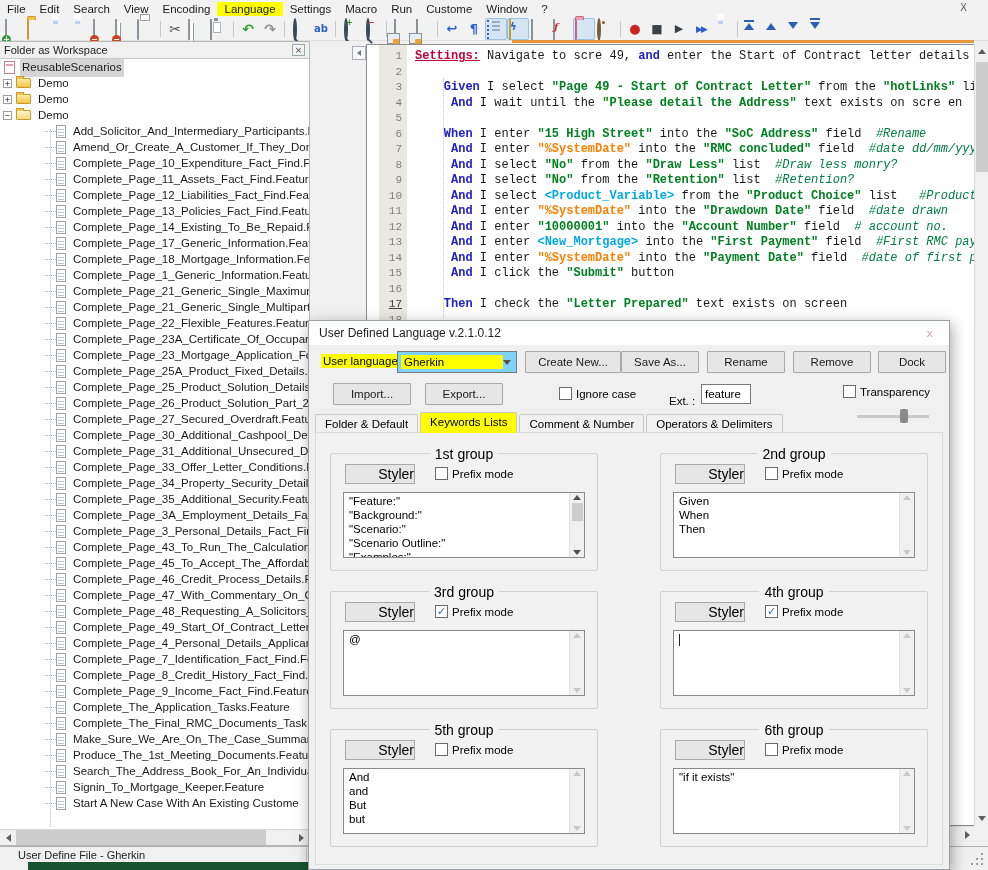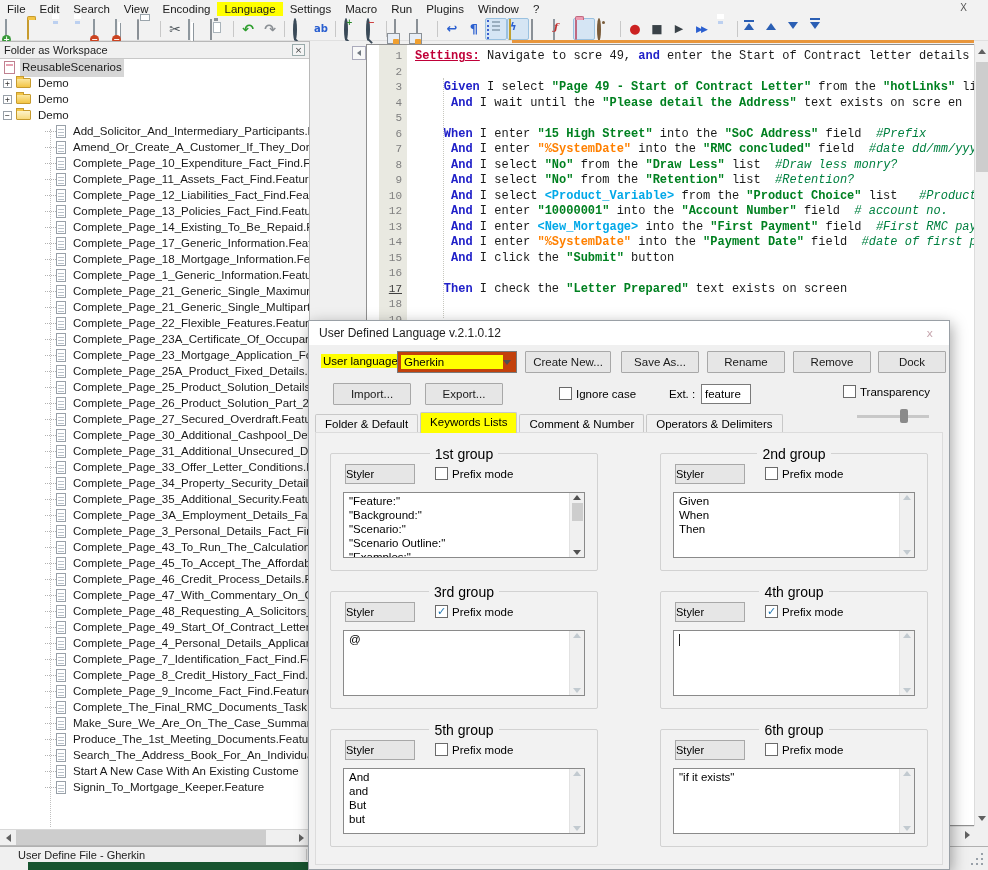--- a/index.html
+++ b/index.html
@@ -139,47 +139,47 @@
   .greenstrip{position:absolute;left:28px;top:862px;width:282px;height:8px;background:#17542f}
   .grip{position:absolute;right:5px;bottom:5px;width:2px;height:2px;background:#98a0a8;box-shadow:0 -5px 0 #98a0a8,0 -10px 0 #98a0a8,-5px 0 0 #98a0a8,-5px -5px 0 #98a0a8,-10px 0 0 #98a0a8}
 
   
   .dialog{position:absolute;left:308px;top:320px;width:642px;height:550px;background:#f0f0f0;border:1px solid #9aa0a6;box-shadow:2px 4px 14px rgba(0,0,0,.35)}
   .dtitle{height:24px;background:#ffffff;display:flex;align-items:center;font-size:12px;color:#222;padding:0 10px}
   .dtitle .tt{flex:1}
   .dtitle .dx{color:#c8a8b0;font:11px/11px "DejaVu Sans",sans-serif;padding:2px 6px}
   .ylbl{background:#ffff00;padding:1px 2px}
   .dl-row1-label{position:absolute;left:12px;top:34px;font-size:11.5px}
-  .combo{position:absolute;left:88px;top:30px;width:120px;height:22px;background:#c2410c;border:1px solid #7a7a7a;display:flex;align-items:center;padding:0 3px}
+  .combo{position:absolute;left:88px;top:30px;width:120px;height:22px;background:#7dd3fc;border:1px solid #7a7a7a;display:flex;align-items:center;padding:0 3px}
   .combo .cval{background:#ffff00;font-size:11.5px;padding:1px 3px;flex:1}
   .combo .carr{width:0;height:0;border-left:4px solid transparent;border-right:4px solid transparent;border-top:5px solid #505050;margin-right:2px}
   .btn{position:absolute;height:22px;background:#e6e6e6;border:1px solid #a8a8a8;font-size:11.5px;text-align:center;line-height:20px;color:#1a1a1a;border-radius:1px}
   .row1 .btn{top:30px}
-  .ab0{left:216px;width:86px}.ab1{left:312px;width:78px}.ab2{left:398px;width:78px}.ab3{left:484px;width:78px}.ab4{left:569px;width:68px}
+  .ab0{left:216px;width:96px}.ab1{left:312px;width:78px}.ab2{left:398px;width:78px}.ab3{left:484px;width:78px}.ab4{left:569px;width:68px}
   .imp{left:24px;width:78px;top:62px}
   .exp{left:116px;width:78px;top:62px}
   .cbwrap{position:absolute;display:flex;align-items:center;gap:4px;font-size:11.5px}
   .cb{width:13px;height:13px;background:#fff;border:1px solid #6a6a6a;display:inline-block;position:relative;flex:none}
   .cb.on::after{content:"✓";position:absolute;left:1px;top:-1px;font:bold 11px/13px "DejaVu Sans",sans-serif;color:#2077b4}
   .w-ignore{left:250px;top:66px}
   .w-transp{left:534px;top:64px}
-  .extlbl{position:absolute;left:360px;top:67px;font-size:11.5px}
+  .extlbl{position:absolute;left:360px;top:74px;font-size:11.5px}
   .txt{position:absolute;left:392px;top:63px;width:50px;height:20px;border:1px solid #7a7a7a;background:#fff;font:11.5px "Liberation Sans",sans-serif;padding:0 3px}
   .slider{position:absolute;left:548px;top:88px;width:72px;height:14px}
   .sl-track{position:absolute;left:0;right:0;top:6px;height:3px;background:#c8c8c8}
   .sl-thumb{position:absolute;left:60%;top:0;width:8px;height:14px;background:#8a8a8a;border-radius:2px}
   .dtabs{position:absolute;left:6px;top:90px;height:22px;display:flex;align-items:flex-end}
   .dtab{padding:3px 9px;font-size:11.5px;border:1px solid #c8c8c8;border-bottom:none;background:#f0f0f0;margin-right:2px;border-radius:2px 2px 0 0;white-space:nowrap}
   .dtab.active{background:#ffff00;padding-bottom:5px;position:relative;z-index:2}
   .tabpage{position:absolute;left:6px;right:6px;top:111px;bottom:4px;background:#f2f2f2;border:1px solid #dcdcdc;padding:20px 0 0 14px}
   .ggrid{display:grid;grid-template-columns:268px 268px;column-gap:62px;row-gap:20px}
   .group{width:268px;height:118px;border:1px solid #d2d2d2;position:relative;border-radius:2px}
   .gtitle{position:absolute;top:-8px;left:0;right:0;text-align:center;font-size:14px}
   .gtitle span{background:#f2f2f2;padding:0 5px}
-  .styler{position:absolute;left:14px;top:10px;width:70px;height:20px;background:#e6e6e6;border:1px solid #a8a8a8;font-size:11px;text-align:left;line-height:18px}
+  .styler{position:absolute;left:14px;top:10px;width:70px;height:20px;background:#e6e6e6;border:1px solid #a8a8a8;font-size:14px;text-align:right;line-height:18px}
   .prefix{position:absolute;left:104px;top:13px;display:flex;align-items:center;gap:4px;font-size:11.5px}
   .glist{position:absolute;left:12px;right:12px;top:38px;bottom:12px;background:#fff;border:1px solid #8a8a8a;display:flex}
   .gitems{flex:1;padding:1px 5px;font-size:11.5px;line-height:14px;white-space:pre;overflow:hidden;position:relative}
   .caret{position:absolute;left:5px;top:3px;width:1px;height:12px;background:#222}
   .gsb{width:15px;background:#f0f0f0;border-left:1px solid #e2e2e2;display:flex;flex-direction:column;align-items:center;padding:2px 0;position:relative}
   .sarr{width:0;height:0;border-left:4px solid transparent;border-right:4px solid transparent;flex:none}
   .sarr.up{border-bottom:5px solid #505050}
   .sarr.down{border-top:5px solid #505050;margin-top:auto}
   .gsb.faint .sarr.up{border-bottom-color:#c2cad0}
   .gsb.faint .sarr.down{border-top-color:#c2cad0}
@@ -193,21 +193,21 @@
   <div class="menubar" id="menubar">
       <span class="mitem">File</span>
       <span class="mitem">Edit</span>
       <span class="mitem">Search</span>
       <span class="mitem">View</span>
       <span class="mitem">Encoding</span>
       <span class="mitem hl">Language</span>
       <span class="mitem">Settings</span>
       <span class="mitem">Macro</span>
       <span class="mitem">Run</span>
-      <span class="mitem">Plugins</span>
+      <span class="mitem">Custome</span>
       <span class="mitem">Window</span>
       <span class="mitem">?</span>
     </div>
   <div class="win-x">X</div>
 
   <div class="toolbar" id="toolbar">
       <div class="tb">
         <span class="ti"><span class="px b-plus"></span></span>
       </div>
       <div class="tb">
@@ -524,46 +524,51 @@
           <span class="lbl">Complete_Page_8_Credit_History_Fact_Find.Fe</span>
         </div>
         <div class="trow">
           <span class="conn"></span>
           <span class="t-file"></span>
           <span class="lbl">Complete_Page_9_Income_Fact_Find.Feature</span>
         </div>
         <div class="trow">
           <span class="conn"></span>
           <span class="t-file"></span>
+          <span class="lbl">Complete_The_Application_Tasks.Feature</span>
+        </div>
+        <div class="trow">
+          <span class="conn"></span>
+          <span class="t-file"></span>
           <span class="lbl">Complete_The_Final_RMC_Documents_Task.Fe</span>
         </div>
         <div class="trow">
           <span class="conn"></span>
           <span class="t-file"></span>
           <span class="lbl">Make_Sure_We_Are_On_The_Case_Summary_P</span>
         </div>
         <div class="trow">
           <span class="conn"></span>
           <span class="t-file"></span>
           <span class="lbl">Produce_The_1st_Meeting_Documents.Feature</span>
         </div>
         <div class="trow">
           <span class="conn"></span>
           <span class="t-file"></span>
           <span class="lbl">Search_The_Address_Book_For_An_Individual_</span>
         </div>
         <div class="trow">
           <span class="conn"></span>
           <span class="t-file"></span>
+          <span class="lbl">Signin_To_Mortgage_Keeper.Feature</span>
+        </div>
+        <div class="trow">
+          <span class="conn"></span>
+          <span class="t-file"></span>
           <span class="lbl">Start A New Case With An Existing Custome</span>
-        </div>
-        <div class="trow">
-          <span class="conn"></span>
-          <span class="t-file"></span>
-          <span class="lbl">Signin_To_Mortgage_Keeper.Feature</span>
         </div>
       </div>
     <div class="sb-hscroll">
       <span class="sb-arr">
           <span class="arr-l"></span>
         </span>
       <span class="sb-thumb"></span>
       <span class="sb-arr" style="margin-left:auto">
           <span class="arr-r"></span>
         </span>
@@ -606,21 +611,21 @@
         <div class="ln">
           <span class="bm"></span>
           <span class="lnum">5</span>
           <span class="fld"></span>
           <span class="code"></span>
         </div>
         <div class="ln">
           <span class="bm"></span>
           <span class="lnum">6</span>
           <span class="fld"></span>
-          <span class="code"><span class="seg-tx">    </span><span class="seg-kw">When</span><span class="seg-tx"> I enter </span><span class="seg-st">"15 High Street"</span><span class="seg-tx"> into the </span><span class="seg-st">"SoC Address"</span><span class="seg-tx"> field  </span><span class="seg-cm">#Prefix</span></span>
+          <span class="code"><span class="seg-tx">    </span><span class="seg-kw">When</span><span class="seg-tx"> I enter </span><span class="seg-st">"15 High Street"</span><span class="seg-tx"> into the </span><span class="seg-st">"SoC Address"</span><span class="seg-tx"> field  </span><span class="seg-cm">#Rename</span></span>
         </div>
         <div class="ln">
           <span class="bm"></span>
           <span class="lnum">7</span>
           <span class="fld"></span>
           <span class="code"><span class="seg-tx">     </span><span class="seg-kw">And</span><span class="seg-tx"> I enter </span><span class="seg-sy">"%SystemDate"</span><span class="seg-tx"> into the </span><span class="seg-st">"RMC concluded"</span><span class="seg-tx"> field  </span><span class="seg-cm">#date dd/mm/yyy</span></span>
         </div>
         <div class="ln">
           <span class="bm"></span>
           <span class="lnum">8</span>
@@ -631,20 +636,26 @@
           <span class="bm"></span>
           <span class="lnum">9</span>
           <span class="fld"></span>
           <span class="code"><span class="seg-tx">     </span><span class="seg-kw">And</span><span class="seg-tx"> I select </span><span class="seg-st">"No"</span><span class="seg-tx"> from the </span><span class="seg-st">"Retention"</span><span class="seg-tx"> list  </span><span class="seg-cm">#Retention?</span></span>
         </div>
         <div class="ln">
           <span class="bm"></span>
           <span class="lnum">10</span>
           <span class="fld"></span>
           <span class="code"><span class="seg-tx">     </span><span class="seg-kw">And</span><span class="seg-tx"> I select </span><span class="seg-va">&lt;Product_Variable&gt;</span><span class="seg-tx"> from the </span><span class="seg-st">"Product Choice"</span><span class="seg-tx"> list   </span><span class="seg-cm">#Product choice</span></span>
+        </div>
+        <div class="ln">
+          <span class="bm"></span>
+          <span class="lnum">11</span>
+          <span class="fld"></span>
+          <span class="code"><span class="seg-tx">     </span><span class="seg-kw">And</span><span class="seg-tx"> I enter </span><span class="seg-sy">"%SystemDate"</span><span class="seg-tx"> into the </span><span class="seg-st">"Drawdown Date"</span><span class="seg-tx"> field  </span><span class="seg-cm">#date drawn</span></span>
         </div>
         <div class="ln">
           <span class="bm"></span>
           <span class="lnum">12</span>
           <span class="fld"></span>
           <span class="code"><span class="seg-tx">     </span><span class="seg-kw">And</span><span class="seg-tx"> I enter </span><span class="seg-st">"10000001"</span><span class="seg-tx"> into the </span><span class="seg-st">"Account Number"</span><span class="seg-tx"> field  </span><span class="seg-cm"># account no.</span></span>
         </div>
         <div class="ln">
           <span class="bm"></span>
           <span class="lnum">13</span>

